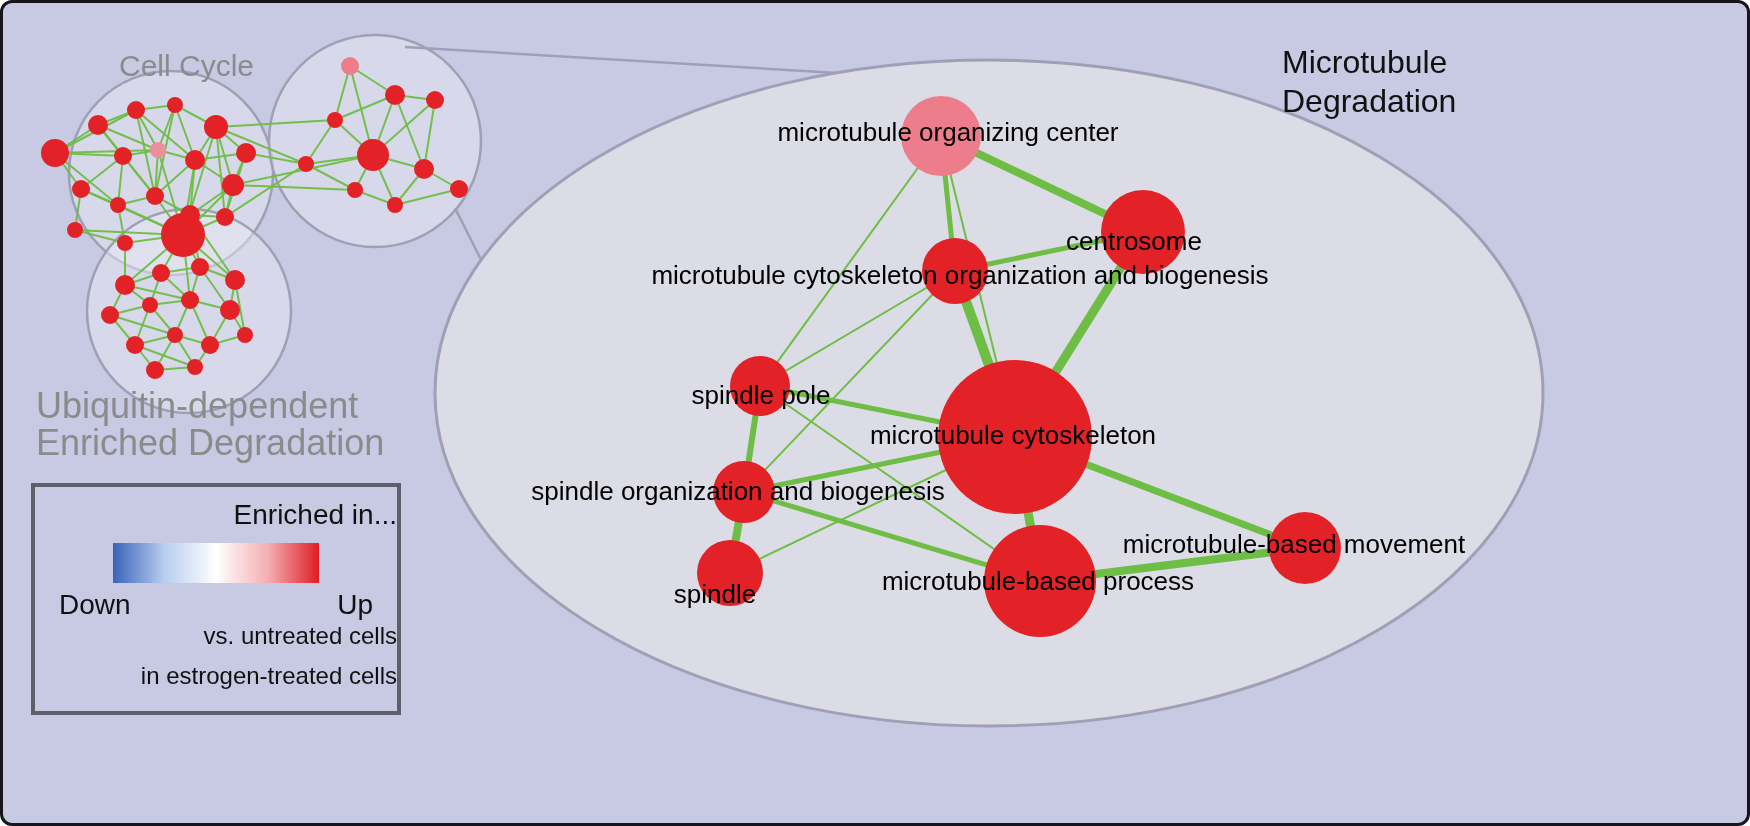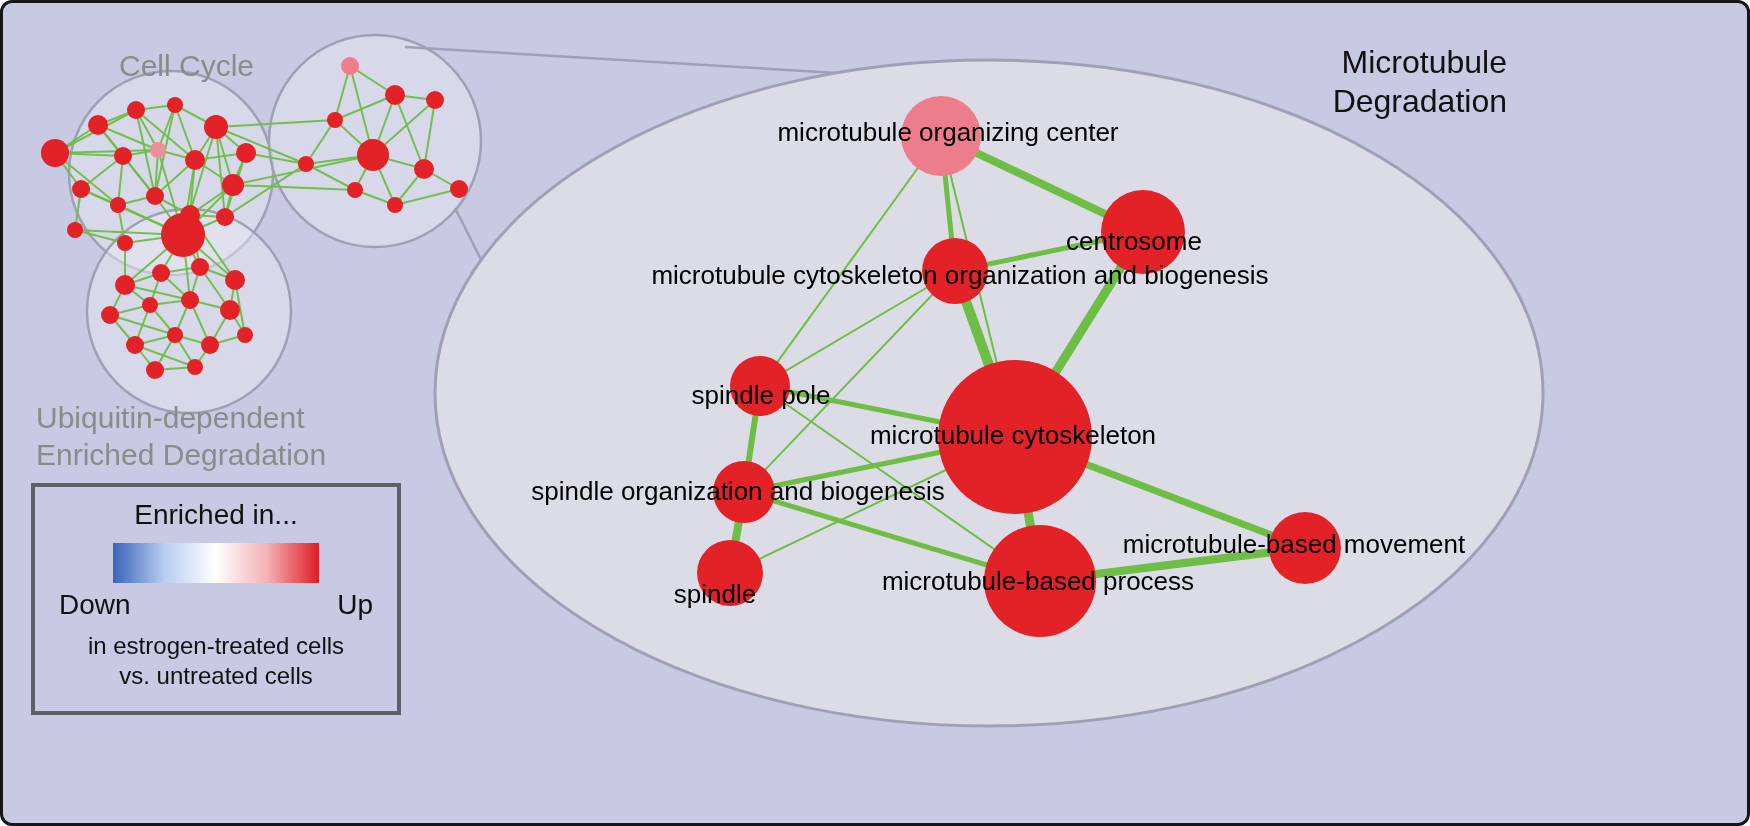--- a/index.html
+++ b/index.html
@@ -12,33 +12,33 @@
     overflow:hidden;
     box-sizing:border-box;
     font-family:"Liberation Sans", sans-serif;
   }
   svg#network-svg { position:absolute; left:0; top:0; }
   .label-cell-cycle {
     position:absolute; left:108px; top:46px;
     font-size:30px; color:#8b8b8b; white-space:nowrap;margin-left:8px;
   }
   .label-ubiquitin {
-    position:absolute; left:33px; top:396px;
-    font-size:30px; line-height:37px; color:#8b8b8b; white-space:nowrap;
+    position:absolute; left:33px; top:384px;
+    font-size:36px; line-height:37px; color:#8b8b8b; white-space:nowrap;
   }
   .zoom-title {
-    position:absolute; left:1244px; top:40px; width:260px;
-    text-align:right; font-size:32px; line-height:39px; color:#111111;
+    position:absolute; left:1279px; top:40px; width:260px;
+    text-align:left; font-size:32px; line-height:39px; color:#111111;
   }
   .legend {
     position:absolute; left:28px; top:480px;
     width:370px; height:232px;
     border:4px solid #5f5f6b;
     box-sizing:border-box;
-    text-align:center;
+    text-align:right;
     color:#111111;
   }
   .legend-title { margin-top:12px; font-size:28px; }
   .legend-gradient { width:206px; height:40px; margin:12px auto 0;
     background:linear-gradient(90deg,#3a64b8,#b8cdf0,#ffffff,#f4b0b4,#e01c24); }
   .legend-downup { display:flex; justify-content:space-between;
     padding:0 24px; margin-top:6px; font-size:28px; }
   .legend-caption { font-size:24px; line-height:30px; }
   .legend-caption.first { margin-top:10px; }
 </style>
@@ -268,17 +268,17 @@
     <div>Degradation</div>
   </div>
 
   <div class="legend">
     <div class="legend-title">Enriched in...</div>
     <div class="legend-gradient" id="legend-gradient" style="background: linear-gradient(90deg, rgb(58, 100, 184), rgb(184, 205, 240), rgb(255, 255, 255), rgb(244, 176, 180), rgb(224, 28, 36));"></div>
     <div class="legend-downup">
       <span>Down</span>
       <span>Up</span>
     </div>
+    <div class="legend-caption">vs. untreated cells</div>
     <div class="legend-caption first">in estrogen-treated cells</div>
-    <div class="legend-caption">vs. untreated cells</div>
   </div>
 
 </div>
 
 </body></html>

